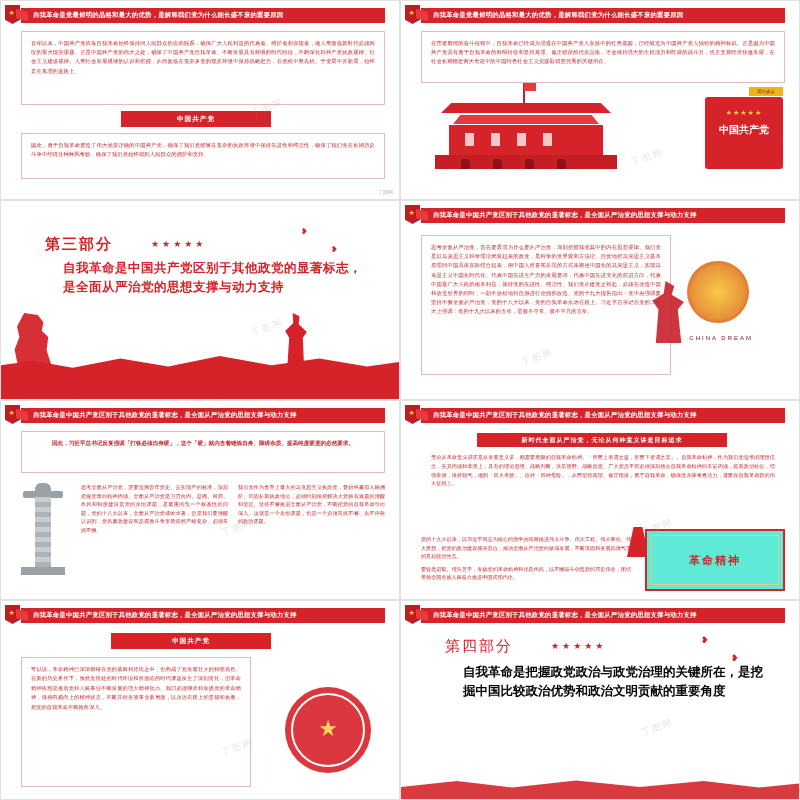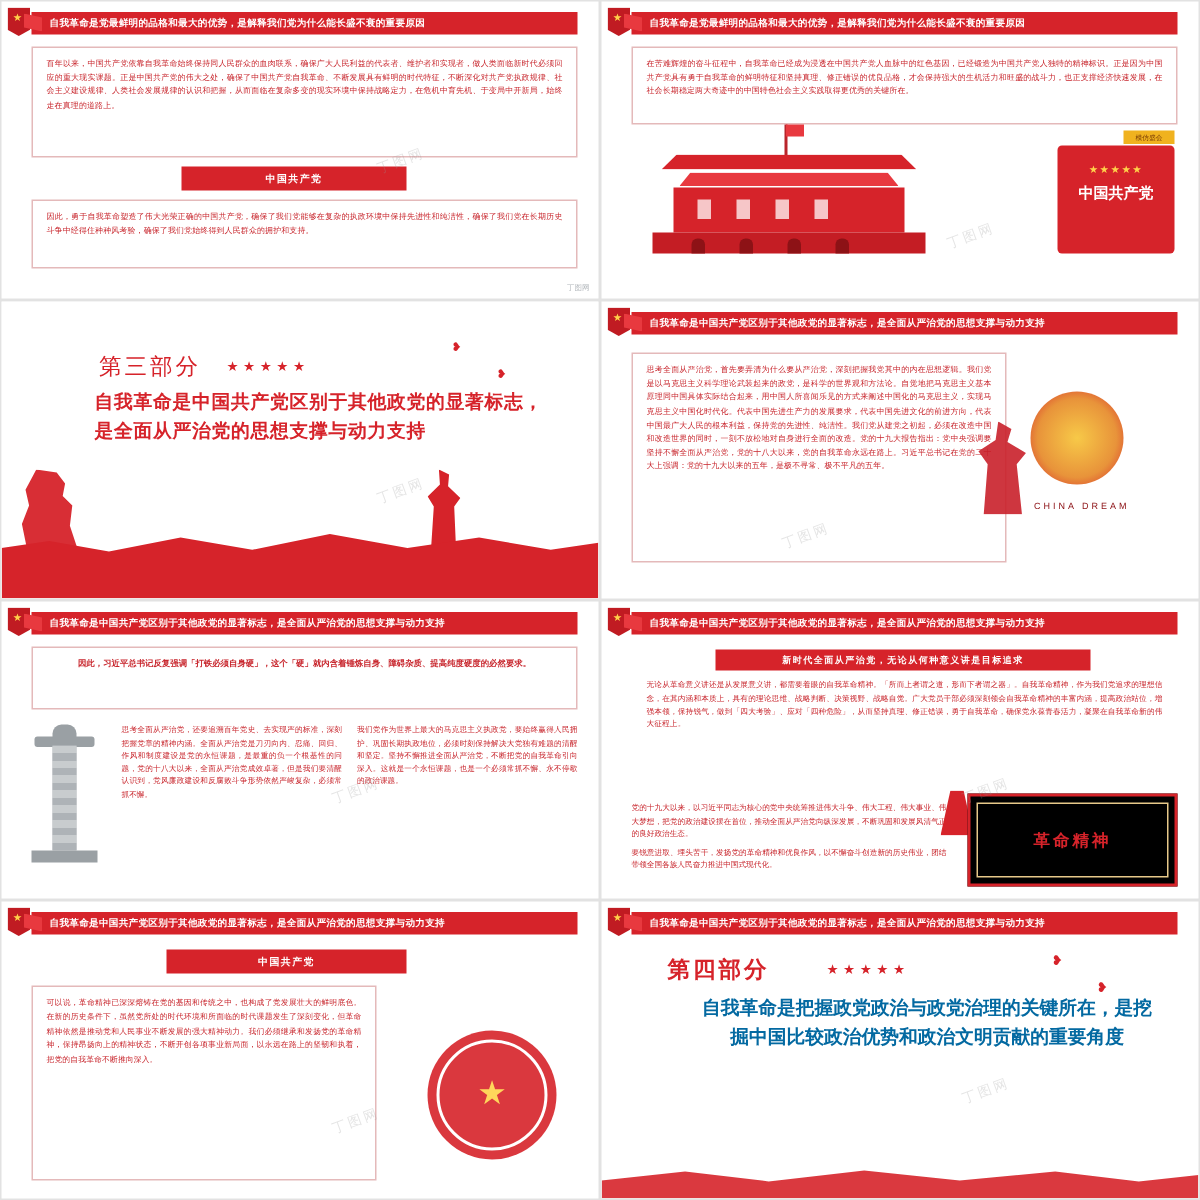--- a/index.html
+++ b/index.html
@@ -105,21 +105,21 @@
     color:#7a3d06;font-size:4.5px;display:flex;align-items:center;justify-content:center;
   }
   
   .s3{background:#ffffff;}
   .s3 .sky{position:absolute;left:0;top:0;right:0;bottom:0;background:#fff;}
   .s3 .land{
     position:absolute;left:0;right:0;bottom:0;height:58px;background:#d6232a;
     clip-path:polygon(0 42%,8% 34%,18% 46%,30% 30%,42% 44%,55% 26%,68% 42%,80% 30%,92% 44%,100% 36%,100% 100%,0 100%);
   }
   .s3 .part{
-    position:absolute;left:44px;top:34px;color:#d6232a;font-size:15px;font-weight:normal;letter-spacing:2px;margin-left:21px;
+    position:absolute;left:44px;top:34px;color:#d6232a;font-size:15px;font-weight:bold;letter-spacing:2px;
   }
   .s3 .stars{position:absolute;left:150px;top:38px;color:#d6232a;font-size:9px;letter-spacing:3px;}
   .s3 .maintitle{
     position:absolute;left:62px;top:58px;right:26px;
     color:#d6232a;font-size:12.5px;font-weight:bold;line-height:19px;letter-spacing:.5px;
   }
   .s3 .lion{
     position:absolute;left:12px;bottom:34px;width:40px;height:52px;background:#d6232a;
     clip-path:polygon(28% 0,62% 4%,76% 18%,72% 34%,88% 46%,84% 72%,96% 100%,12% 100%,4% 70%,16% 46%,10% 26%);
     opacity:.95;
@@ -168,47 +168,47 @@
   
   .s6 .ribbon-a{left:76px;top:32px;width:250px;height:14px;font-size:6px;}
   .s6 .panel-a{left:20px;top:52px;right:14px;height:78px;border:none;padding:0 10px;}
   .s6 .panel-a .ptxt{font-size:5.1px;line-height:8.8px;}
   .s6 .left-txt{
     position:absolute;left:20px;top:134px;width:210px;
   }
   .s6 .left-txt p{margin:0 0 4px 0;color:#c8262d;font-size:5.1px;line-height:8.6px;text-align:justify;}
   .s6 .card{
     position:absolute;right:14px;top:128px;width:140px;height:62px;
-    border:2px solid #d6232a;background:#000000;box-sizing:border-box;
+    border:2px solid #d6232a;background:#5eead4;box-sizing:border-box;
     display:flex;align-items:center;justify-content:center;
   }
   .s6 .card span{color:#d6232a;font-size:11px;font-weight:bold;letter-spacing:2px;}
   .s6 .card-inner{position:absolute;left:4px;top:4px;right:4px;bottom:4px;border:1px solid #e7c98a;}
   .s6 .firework{
     position:absolute;right:150px;top:126px;width:22px;height:30px;background:#d6232a;
     clip-path:polygon(30% 0,70% 0,100% 100%,0 100%);
   }
   
   .s7 .ribbon-a{left:110px;top:32px;width:160px;height:16px;}
   .s7 .panel-b{left:20px;top:56px;width:230px;height:130px;border:1px solid #e4b9ba;}
   .s7 .panel-b .ptxt{font-size:5.2px;line-height:9.4px;}
   .s7 .seal{
     position:absolute;right:28px;top:86px;width:86px;height:86px;border-radius:50%;
     background:#d6232a;opacity:.9;
   }
   .s7 .seal .ring{position:absolute;left:6px;top:6px;right:6px;bottom:6px;border:2px solid #fff;border-radius:50%;}
   .s7 .seal .star{position:absolute;left:50%;top:50%;transform:translate(-50%,-55%);color:#ffd24a;font-size:22px;}
   
   .s8 .part{
-    position:absolute;left:44px;top:36px;color:#d6232a;font-size:15px;font-weight:bold;letter-spacing:2px;
+    position:absolute;left:44px;top:36px;color:#d6232a;font-size:15px;font-weight:normal;letter-spacing:2px;
   }
   .s8 .stars{position:absolute;left:150px;top:40px;color:#d6232a;font-size:9px;letter-spacing:3px;}
   .s8 .maintitle{
     position:absolute;left:62px;top:62px;right:26px;
-    color:#0369a1;font-size:12.5px;font-weight:bold;line-height:19px;text-align:center;
+    color:#000000;font-size:12.5px;font-weight:bold;line-height:19px;
   }
   .s8 .bird{position:absolute;color:#d6232a;font-size:9px;}
   .s8 .land{
     position:absolute;left:0;right:0;bottom:0;height:30px;background:#d6232a;
     clip-path:polygon(0 60%,14% 40%,28% 62%,44% 38%,60% 60%,76% 40%,90% 62%,100% 48%,100% 100%,0 100%);
     opacity:.9;
   }
 </style>
 </head>
 <body>

